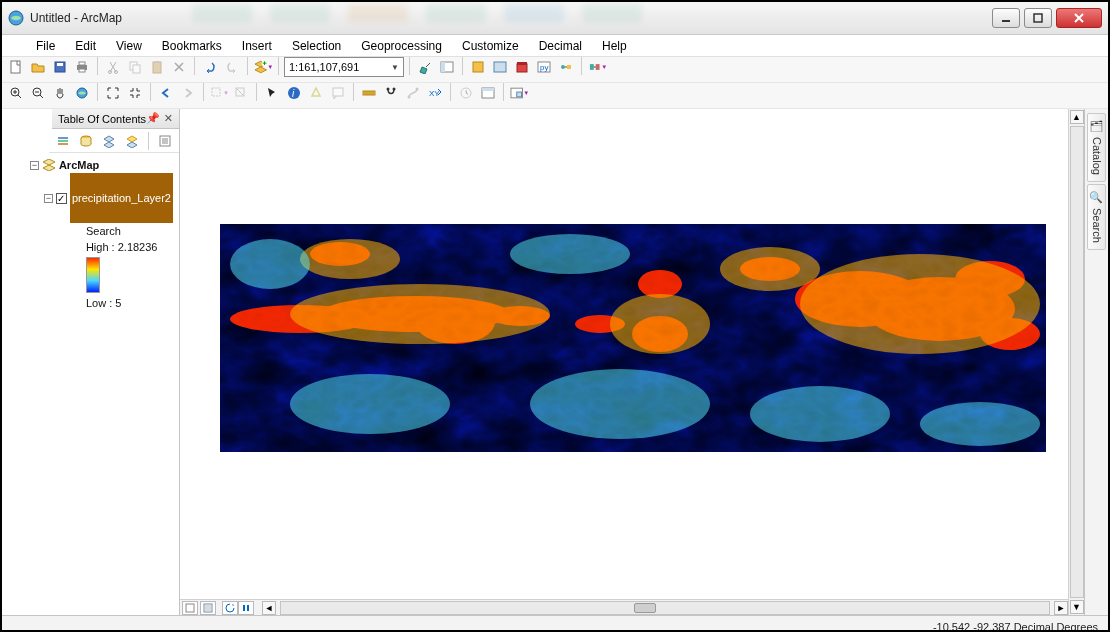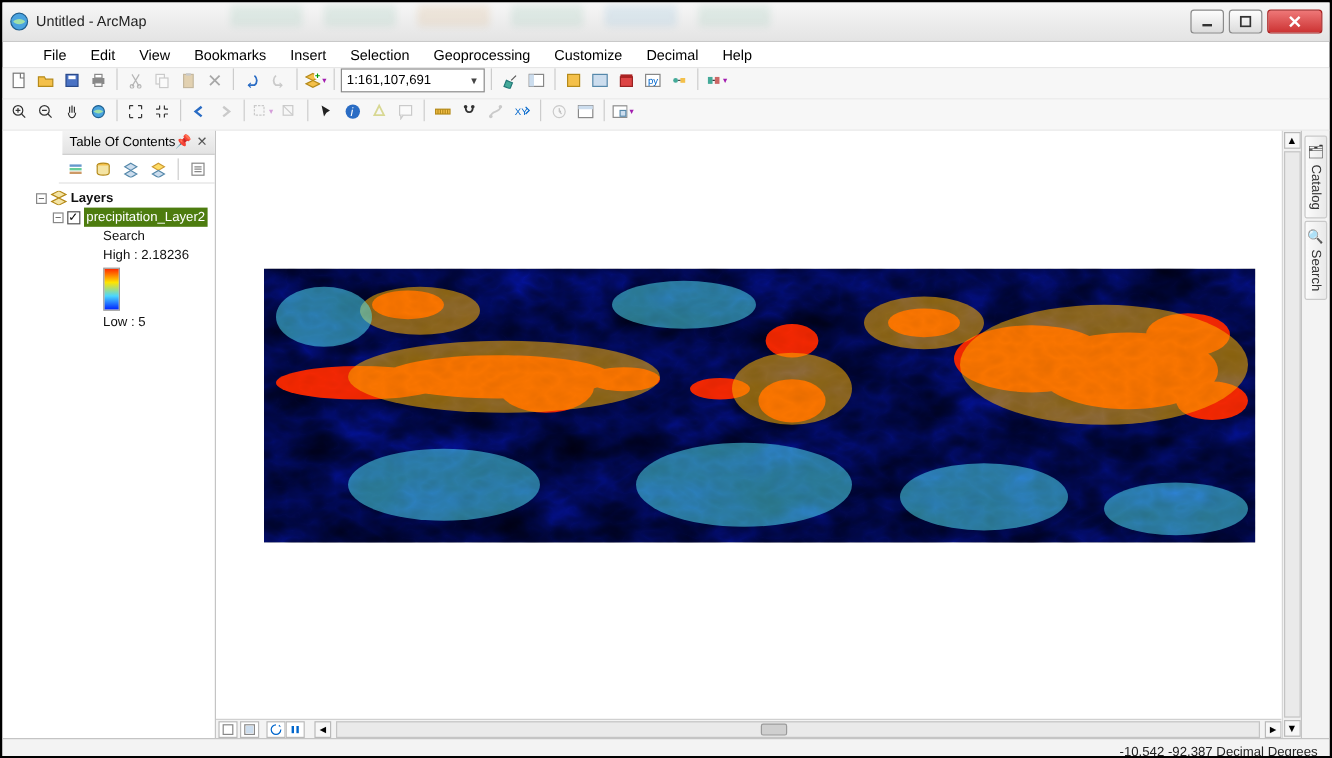--- a/index.html
+++ b/index.html
@@ -36,21 +36,21 @@
 .mainrow { display:flex; height: calc(632px - 30px - 22px - 26px - 26px - 22px); }
 .toc { width:178px; border-right:1px solid #c4c4c4; display:flex; flex-direction:column; background:#fff;align-items:flex-end;}
 .toc-header { height:20px; background:linear-gradient(#f3f3f3,#e3e3e3); border-bottom:1px solid #c4c4c4; display:flex; align-items:center; padding:0 6px; font-size:11px; justify-content:space-between;}
 .toc-header .right{display:flex;gap:4px;color:#555;}
 .toc-tools { height:24px; border-bottom:1px solid #e2e2e2; display:flex; align-items:center; padding:2px 4px; gap:3px;}
 .toc-tools .tbtn{width:20px;height:20px;}
 .toc-body { flex:1; padding:4px 6px; font-size:11px; color:#111; overflow:auto;}
 .tree-row{display:flex;align-items:center;gap:3px;line-height:16px;}
 .tree-indent1{padding-left:14px;}
 .tree-indent3{padding-left:56px;}
-.layer-sel{background:#4d7c0f;color:#fff;padding:0 2px;}
+.layer-sel{background:#a16207;color:#fff;padding:17px 2px;}
 .legend-ramp{width:14px;height:36px;background:linear-gradient(to bottom,#ff2a00,#ffe400,#4ad6ff,#0023ff);border:1px solid #999;margin:2px 0 2px 56px;}
 .exp{width:9px;height:9px;border:1px solid #888;font-size:9px;line-height:7px;text-align:center;color:#444;}
 .layers-icon{width:14px;height:12px;}
 .chk{width:11px;height:11px;border:1px solid #555;background:#fff;position:relative;}
 .chk::after{content:"✓";position:absolute;top:-3px;left:0;font-size:10px;color:#000;}
 
 
 .mapwrap{flex:1;position:relative;display:flex;}
 .mapview{flex:1;background:#fff;position:relative;overflow:hidden;}
 .raster{position:absolute;left:40px;top:115px;width:826px;height:228px;}
@@ -435,21 +435,21 @@
           </svg>
         </div>
     </div>
     <div class="toc-body">
       <div class="tree-row">
         <span class="exp">−</span>
         <svg class="layers-icon" viewBox="0 0 14 12">
             <path d="M7 0l6 3-6 3-6-3z" fill="#f4e4a4" stroke="#b58a1a"></path>
             <path d="M7 6l6 3-6 3-6-3z" fill="#f4e4a4" stroke="#b58a1a"></path>
           </svg>
-        <span class="bold">Layers</span>
+        <span class="bold">ArcMap</span>
       </div>
       <div class="tree-row tree-indent1">
         <span class="exp">−</span>
         <span class="chk"></span>
         <span class="layer-sel">precipitation_Layer2</span>
       </div>
       <div class="tree-row tree-indent3">
         <span>Search</span>
       </div>
       <div class="tree-row tree-indent3" style="align-items:flex-start;">

